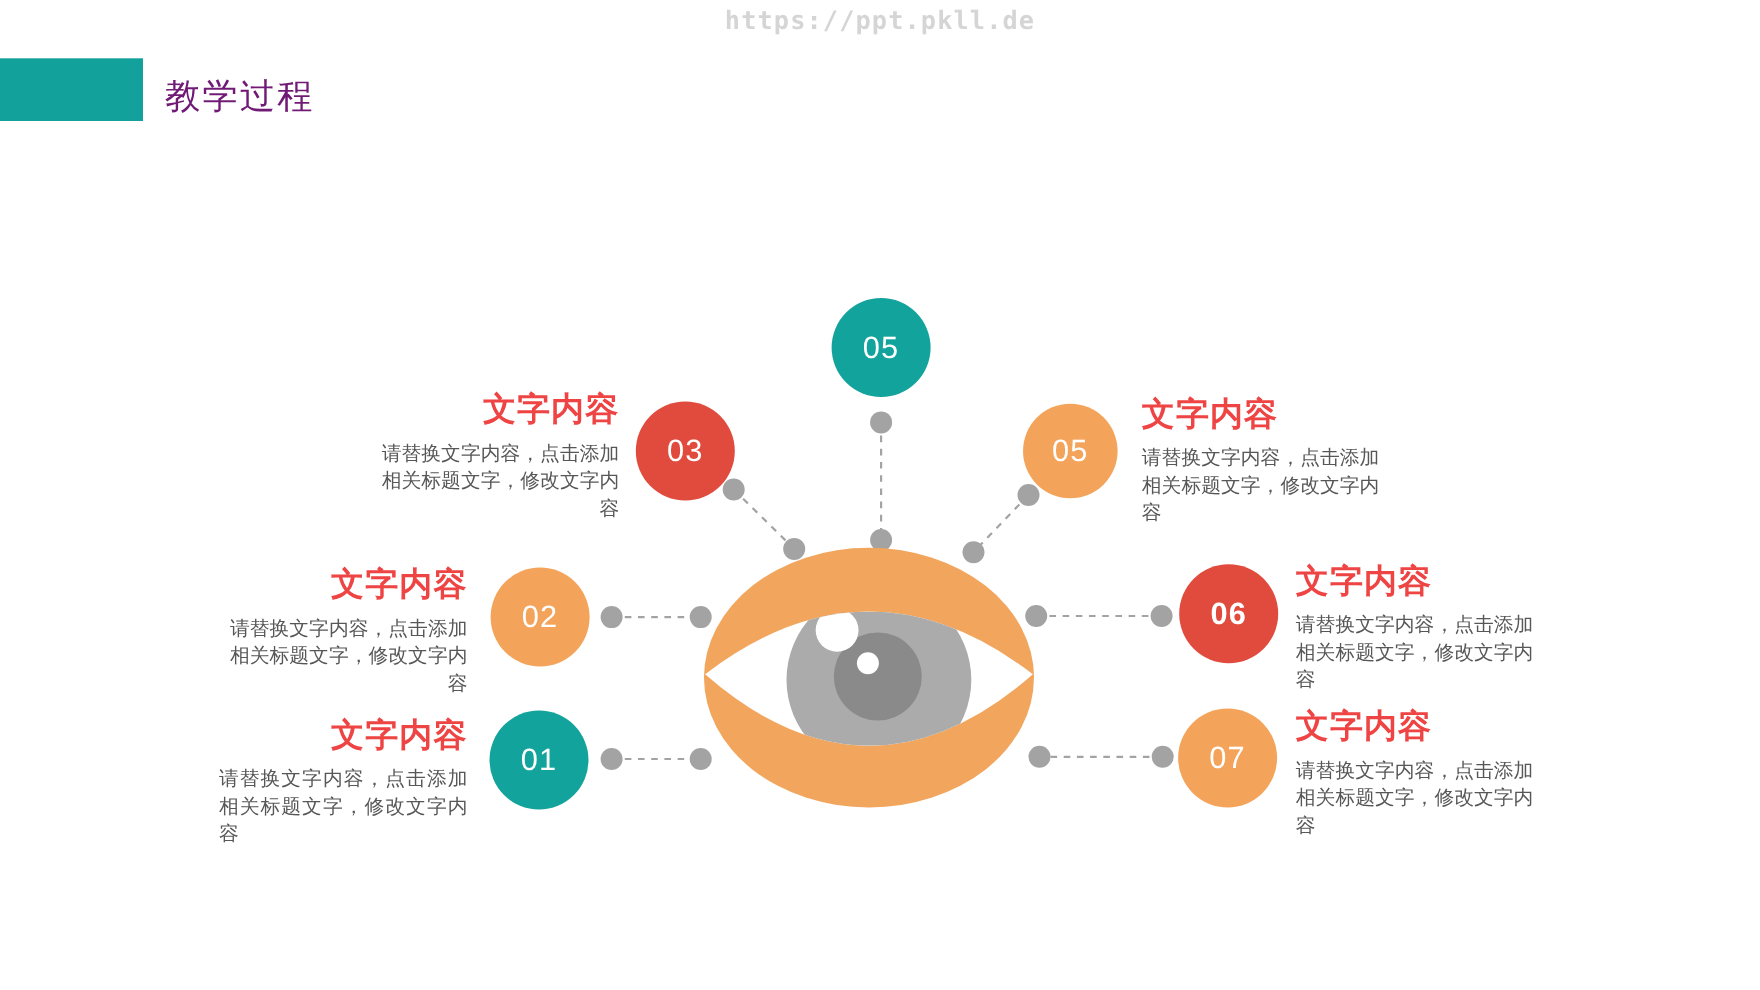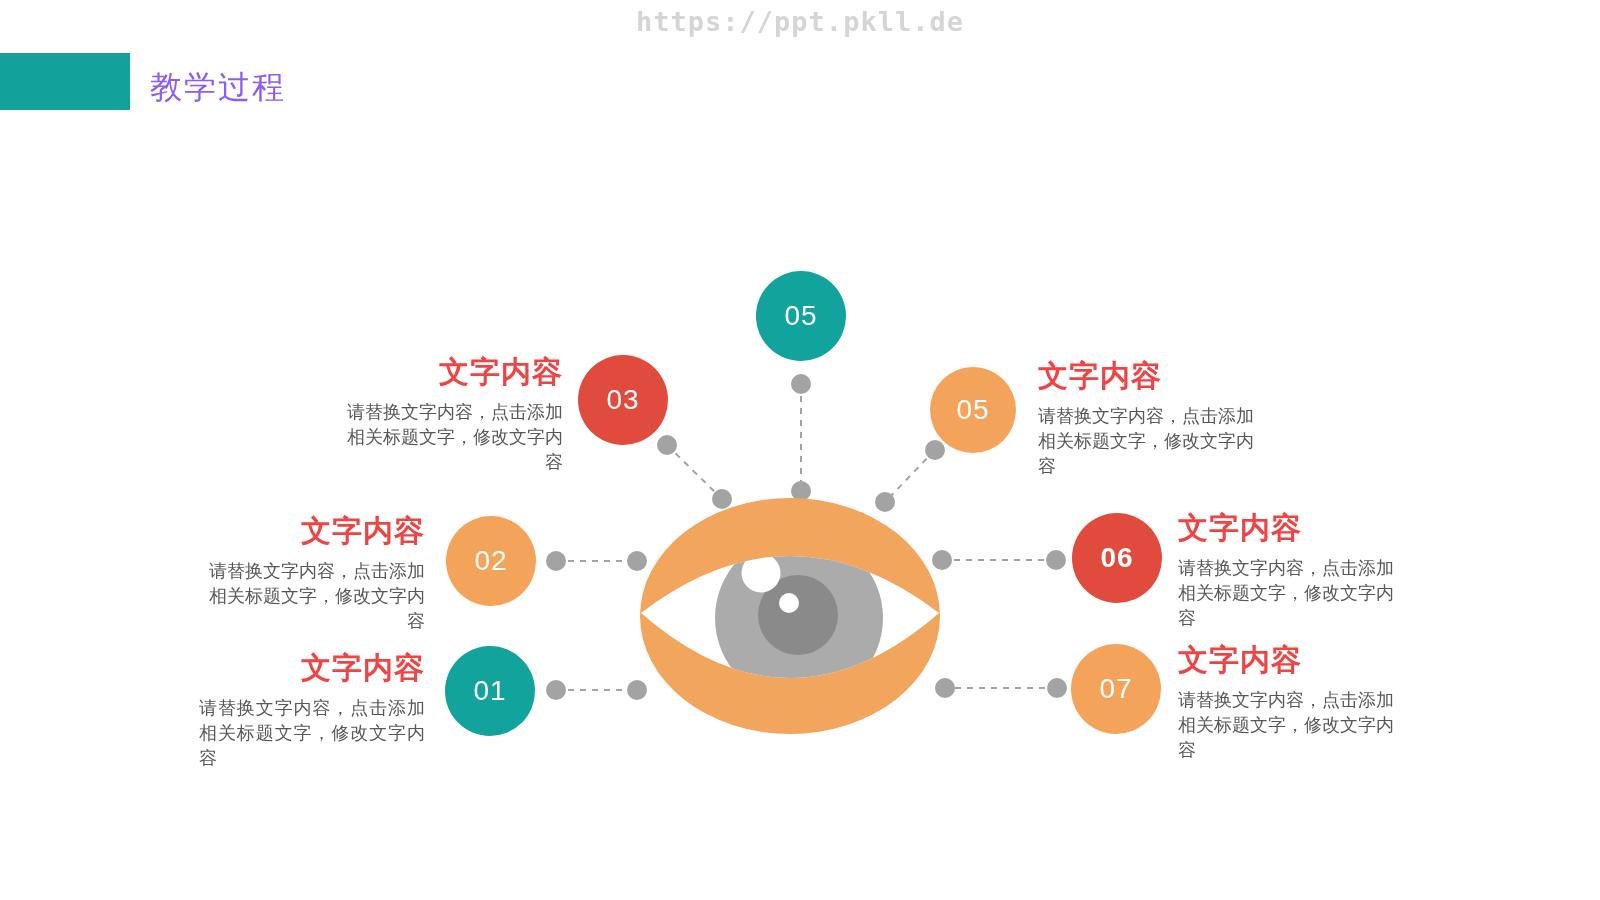--- a/index.html
+++ b/index.html
@@ -15,21 +15,21 @@
   }
 
   
   .watermark {
     position: absolute;
     top: 6px;
     left: 0;
     width: 1600px;
     text-align: center;
     font-family: "DejaVu Sans Mono", monospace;
-    font-size: 27px;
+    font-size: 23px;
     font-weight: bold;
     letter-spacing: 1px;
   }
 
   
   .accent-bar {
     position: absolute;
     left: 0;
     top: 53px;
     width: 130px;
@@ -57,21 +57,21 @@
     border-radius: 50%;
     display: flex;
     align-items: center;
     justify-content: center;
     color: #ffffff;
     font-size: 28px;
     letter-spacing: 1px;
   }
   .pos-01 { left: 445px; top: 646px; justify-content: center; }
   .pos-02 { left: 446px; top: 516px; }
-  .pos-03 { left: 578px; top: 355px; }
+  .pos-03 { left: 578px; top: 365px; }
   .pos-04 { left: 756px; top: 271px; }
   .pos-05 { left: 930px; top: 367px; width: 86px; height: 86px; }
   .pos-06 { left: 1072px; top: 513px; font-weight: bold; }
   .pos-07 { left: 1071px; top: 644px; }
 
   
   .text-block { position: absolute; width: 226px; }
   .text-block h3 {
     font-size: 30px;
     font-weight: bold;
@@ -98,21 +98,21 @@
   .side-right h3, .side-right p { text-align: left; }
 </style>
 </head>
 <body>
 
 <div class="slide">
 
   <div class="watermark" style="color: rgb(213, 213, 213);">https://ppt.pkll.de</div>
 
   <div class="accent-bar" style="background-color: rgb(18, 161, 155);"></div>
-  <h1 class="page-title" style="color: #8b5cf6;">教学过程</h1>
+  <h1 class="page-title" style="color: #701a75;">教学过程</h1>
 
   <svg class="connectors-svg" width="1600" height="900" viewBox="0 0 1600 900">
     <g fill="none" stroke-width="2" stroke-dasharray="6 6" stroke="#a3a3a3">
       <line x1="556" y1="690" x2="637" y2="690"></line>
       <line x1="556" y1="561" x2="637" y2="561"></line>
       <line x1="667" y1="445" x2="722" y2="499"></line>
       <line x1="801" y1="384" x2="801" y2="491"></line>
       <line x1="935" y1="450" x2="885" y2="502"></line>
       <line x1="1056" y1="560" x2="942" y2="560"></line>
       <line x1="1057" y1="688" x2="945" y2="688"></line>

